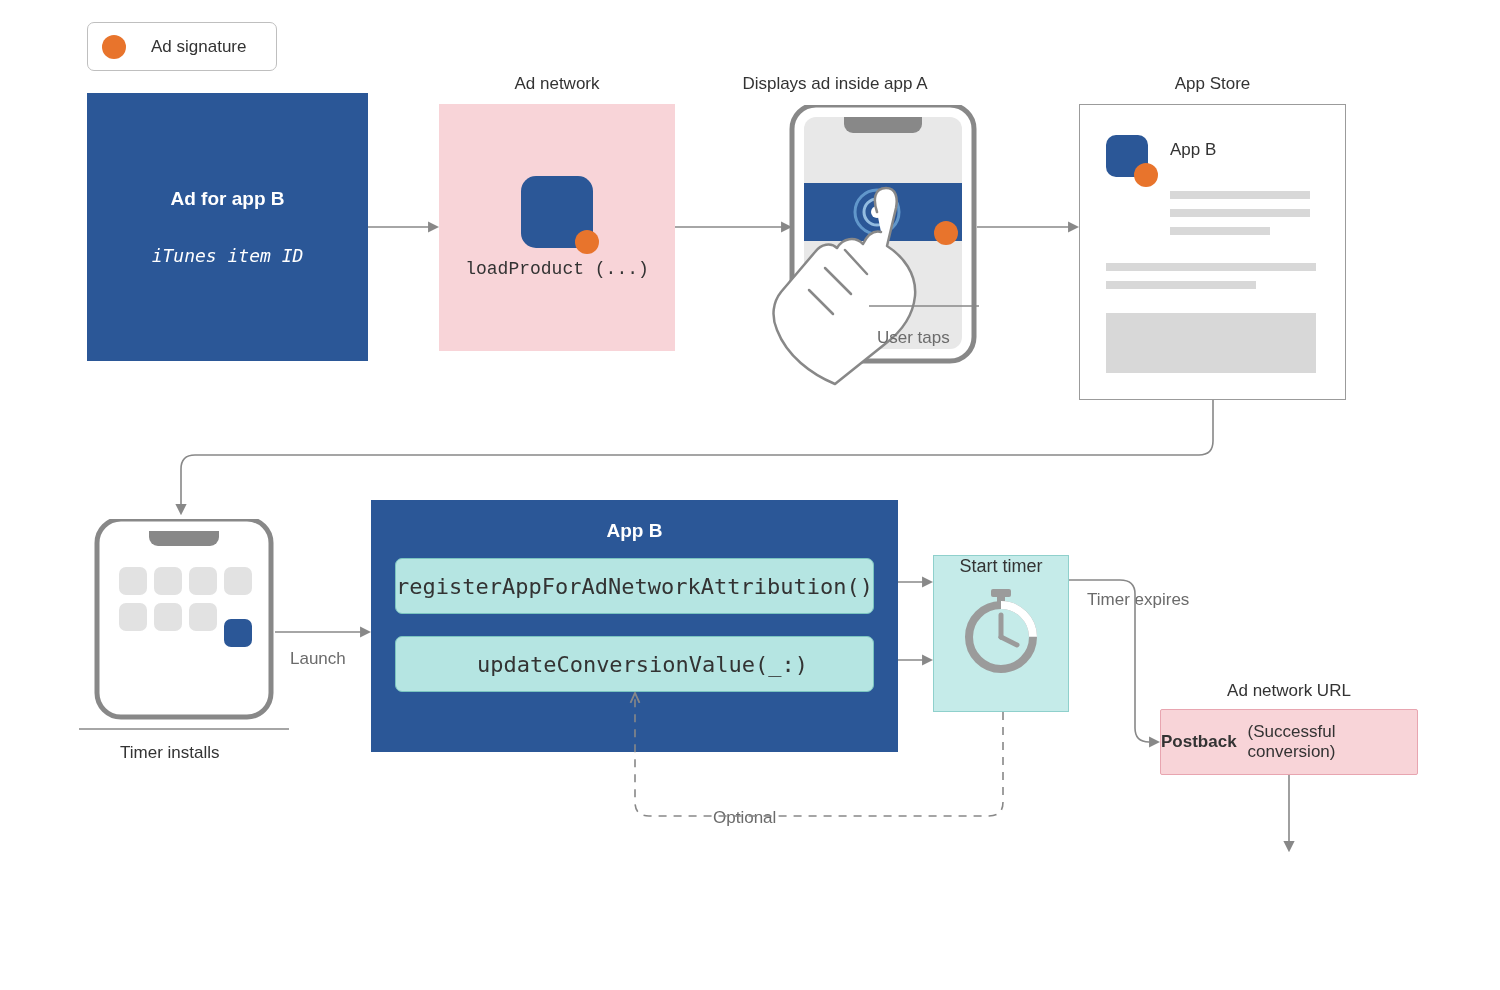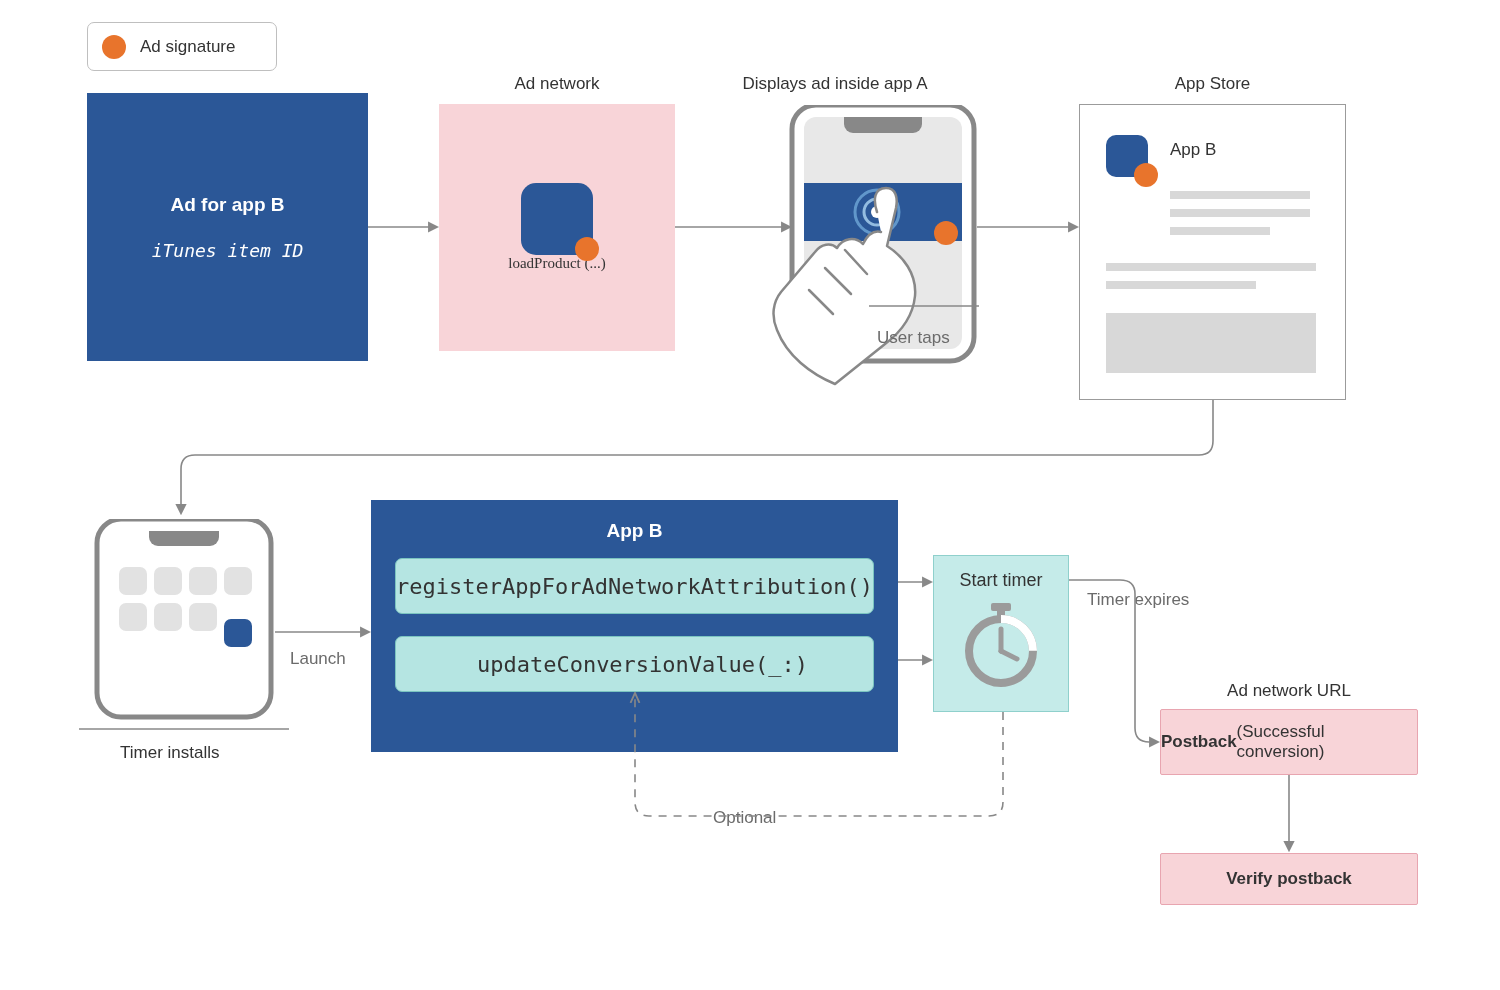--- a/index.html
+++ b/index.html
@@ -13,21 +13,21 @@
     --gray:#9B9B9B;
     --gray-light:#D8D8D8;
     --gray-med:#BFBFBF;
     --orange:#E8742C;
     --text-dark:#333;
     --text-gray:#6B6B6B;
   }
   *{box-sizing:border-box;font-family:-apple-system,BlinkMacSystemFont,"SF Pro Text","Helvetica Neue",Arial,sans-serif;}
   body{margin:0;background:#fff;}
   .canvas{position:relative;width:1370px;height:966px;margin:10px auto;}
-  .abs{position:absolute;}
+  .abs{position:absolute;gap:11px;}
 
   
   .legend{left:22px;top:12px;width:190px;height:49px;border:1px solid var(--gray-med);border-radius:7px;display:flex;align-items:center;padding:0 14px;background:#fff;}
   .legend-dot{width:24px;height:24px;border-radius:50%;background:var(--orange);margin-right:14px;flex-shrink:0;}
   .legend-text{font-size:17px;color:var(--text-dark);}
 
   
   .box-blue{left:22px;top:83px;width:281px;height:268px;background:var(--blue);color:#fff;display:flex;flex-direction:column;justify-content:center;align-items:center;}
   .box-blue .title{font-size:19px;font-weight:700;margin-bottom:24px;text-align:right;}
   .box-blue .mono{font-family:"SF Mono",Menlo,Consolas,monospace;font-size:18px;font-style:italic;}
@@ -35,21 +35,21 @@
   
   .hdr{font-size:17px;color:var(--text-dark);text-align:center;}
   .hdr-adnet{left:374px;top:64px;width:236px;}
   .hdr-displays{left:635px;top:64px;width:270px;}
   .hdr-appstore{left:1014px;top:64px;width:267px;}
 
   
   .adnet{left:374px;top:94px;width:236px;height:247px;background:var(--pink);display:flex;flex-direction:column;align-items:center;justify-content:center;}
   .app-icon{width:72px;height:72px;background:var(--blue);border-radius:15px;position:relative;}
   .adnet .sig{position:absolute;right:-6px;bottom:-6px;width:24px;height:24px;border-radius:50%;background:var(--orange);}
-  .adnet .mono{font-family:Liberation Serif, serif;font-size:15px;color:var(--text-dark);}
+  .adnet .mono{font-family:Liberation Mono, monospace;font-size:18px;color:var(--text-dark);}
 
   
   .phoneA{left:684px;top:95px;}
   .usertaps{left:812px;top:318px;color:var(--text-gray);font-size:17px;}
 
   
   .appstore{left:1014px;top:94px;width:267px;height:296px;border:1.5px solid var(--gray);background:#fff;padding:30px 26px;}
   .appstore-row{display:flex;align-items:flex-start;}
   .appstore-icon{width:42px;height:42px;background:var(--blue);border-radius:10px;position:relative;flex-shrink:0;}
   .appstore-icon .sig{position:absolute;right:-10px;bottom:-10px;width:24px;height:24px;border-radius:50%;background:var(--orange);}
@@ -61,21 +61,21 @@
   .phoneB-wrap{left:14px;top:509px;}
   .userinstalls{left:55px;top:733px;font-size:17px;color:var(--text-dark);}
   .launch{left:225px;top:639px;font-size:17px;color:var(--text-gray);}
 
   
   .appB{left:306px;top:490px;width:527px;height:252px;background:var(--blue);padding:20px 24px 24px;color:#fff;}
   .appB-title{text-align:center;font-weight:700;font-size:19px;margin-bottom:16px;}
   .appB-pill{background:var(--mint);border:1.5px solid #7BC4C0;border-radius:7px;color:var(--text-dark);font-family:"SF Mono",Menlo,Consolas,monospace;font-size:22px;height:56px;display:flex;align-items:center;justify-content:center;margin-bottom:22px;}
 
   
-  .timer{left:868px;top:545px;width:136px;height:157px;background:var(--cyan);border:1.5px solid #8FD0CC;text-align:center;padding-top:14px;}
+  .timer{left:868px;top:545px;width:136px;height:157px;background:var(--cyan);border:1.5px solid #8FD0CC;text-align:center;}
   .timer-label{font-size:18px;color:var(--text-dark);margin-bottom:10px;}
 
   .timer-expires{left:1022px;top:580px;font-size:17px;color:var(--text-gray);}
   .adneturl{left:1095px;top:671px;font-size:17px;color:var(--text-dark);text-align:center;width:258px;}
 
   .pinkbox{background:var(--pink);border:1.5px solid var(--pink-border);border-radius:2px;display:flex;flex-direction:row;align-items:center;justify-content:center;font-size:17px;color:var(--text-dark);}
   .pb1{left:1095px;top:699px;width:258px;height:66px;}
   .pb2{left:1095px;top:843px;width:258px;height:52px;}
   .pinkbox .b{font-weight:700;}
 
@@ -197,23 +197,20 @@
   </div>
   <div class="abs timer-expires">Timer expires</div>
 
   <div class="abs adneturl">Ad network URL</div>
 
   <div class="abs pinkbox pb1">
     <div class="b">Postback</div>
     <div>(Successful conversion)</div>
   </div>
 
-  <div class="abs pinkbox pb2">
-    <div class="b">Verify postback</div>
-  </div>
 
   <div class="abs optional">Optional</div>
 
   <svg class="overlay">
     <defs>
       <marker id="arrow" viewBox="0 0 10 10" refX="8" refY="5" markerWidth="7" markerHeight="7" orient="auto-start-reverse">
         <path d="M 0 0 L 10 5 L 0 10 z" fill="#888"></path>
       </marker>
       <marker id="arrow-dash" viewBox="0 0 10 10" refX="8" refY="5" markerWidth="7" markerHeight="7" orient="auto-start-reverse">
         <path d="M 0 1 L 9 5 L 0 9" fill="none" stroke="#888" stroke-width="1.6"></path>

